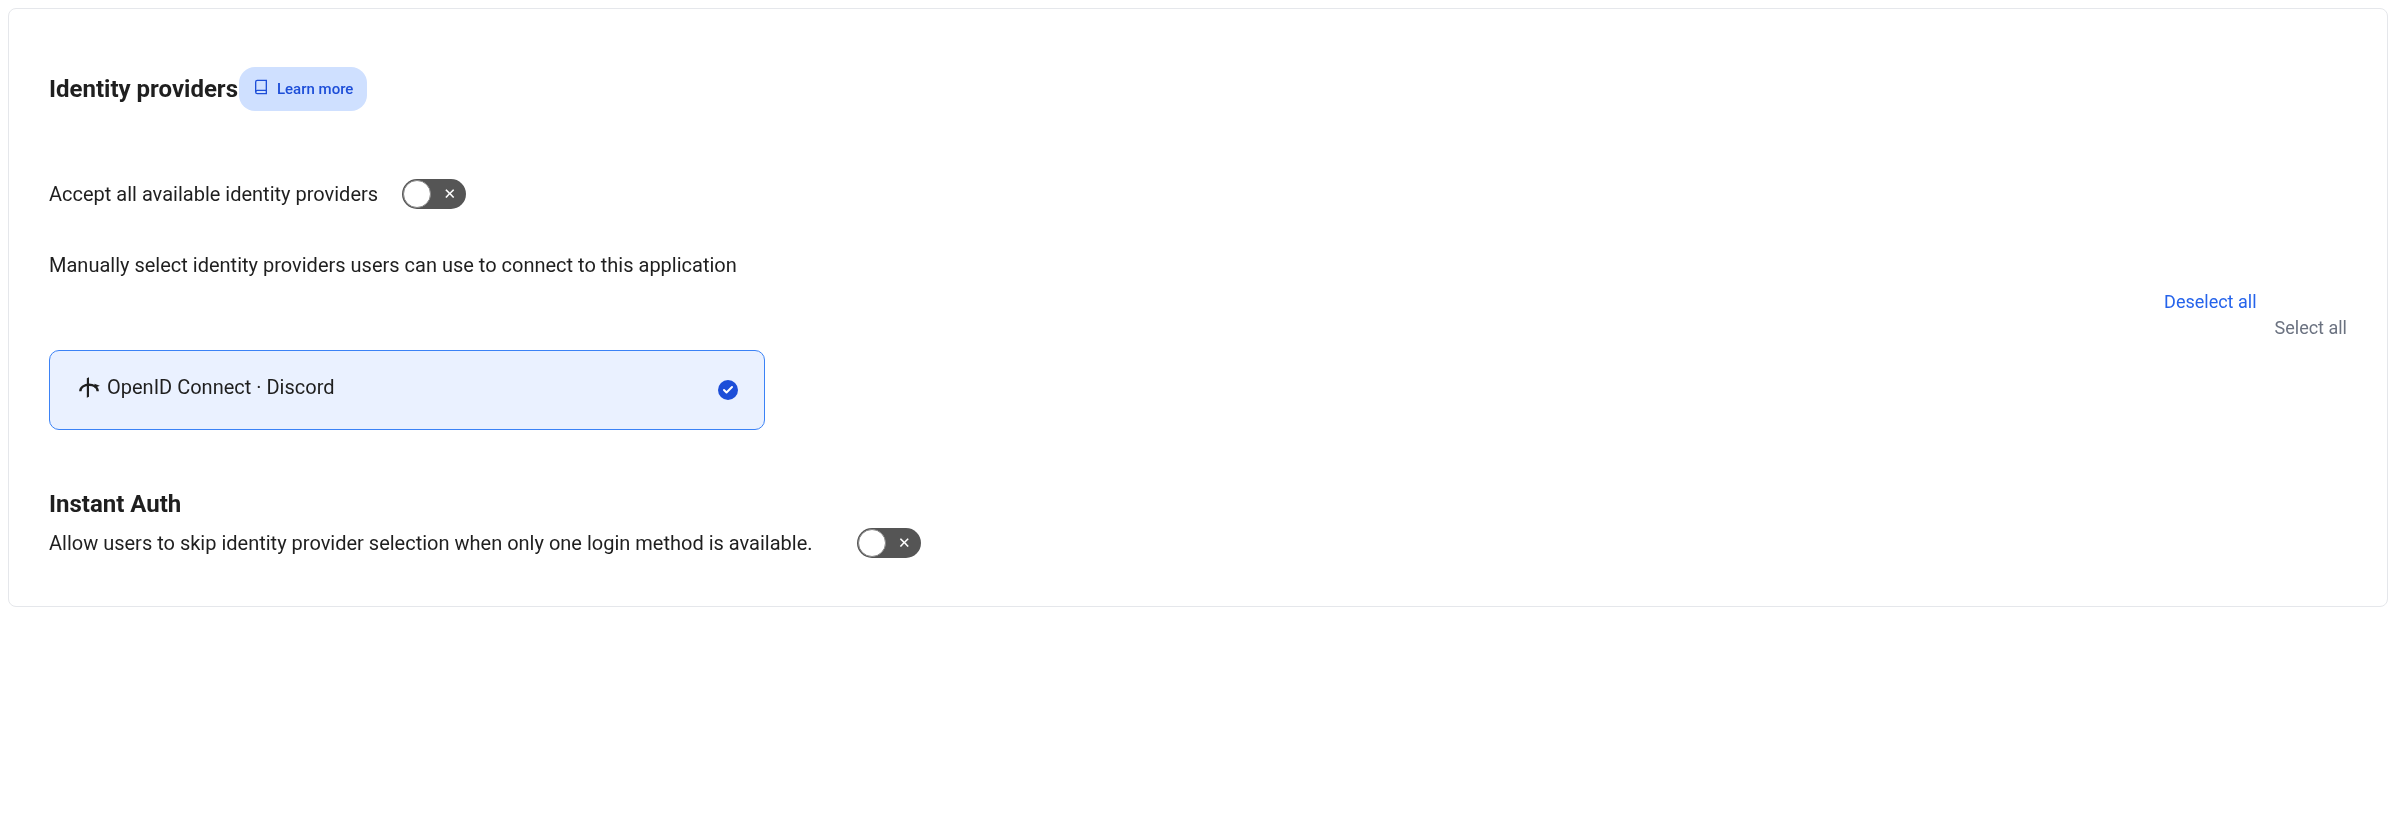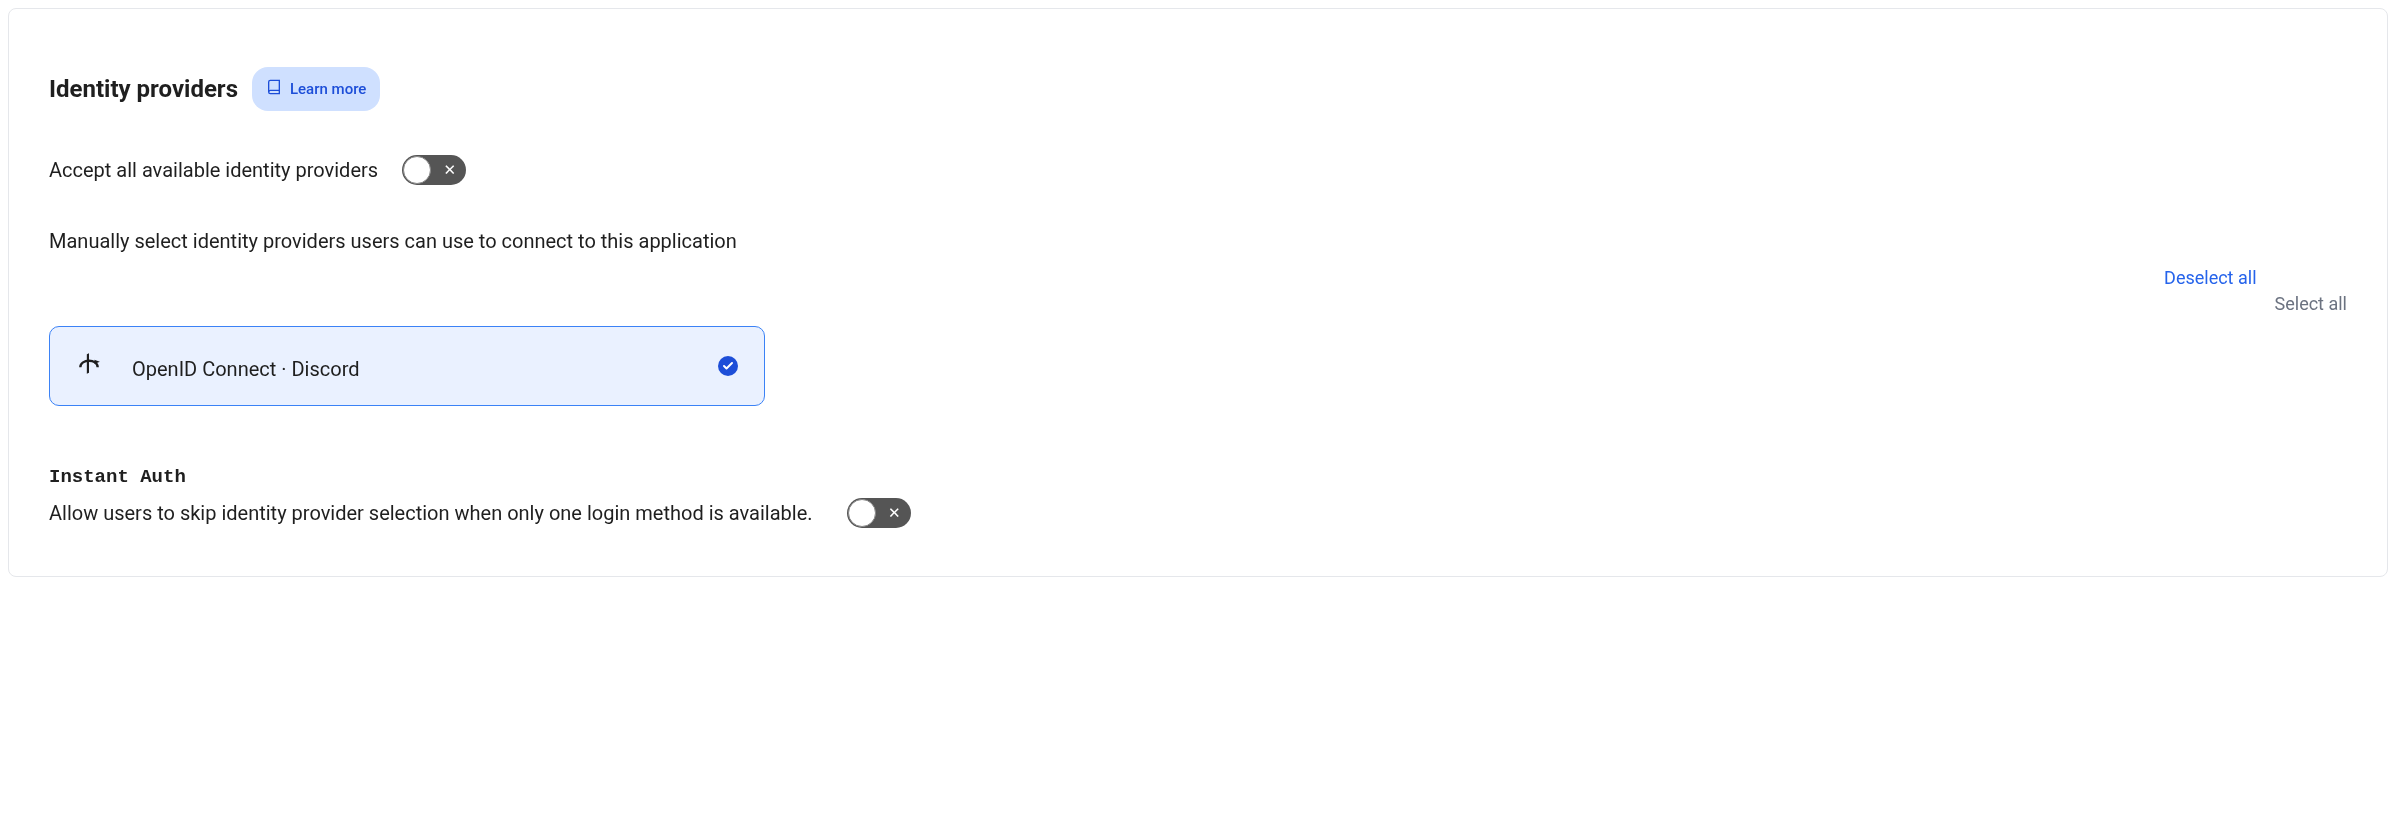--- a/index.html
+++ b/index.html
@@ -14,22 +14,22 @@
     }
     .panel {
       border: 1px solid #e5e7eb;
       border-radius: 8px;
       padding: 58px 40px 48px 40px;
       background: #fff;
     }
     .header-row {
       display: flex;
       align-items: center;
-      gap: 14px;
-      margin-bottom: 44px;
+      gap: 1px;
+      margin-bottom: 68px;
     }
     .section-title {
       font-size: 24px;
       font-weight: 700;
       color: #1f1f1f;
     }
     .learn-more-badge {
       display: inline-flex;
       align-items: center;
       gap: 8px;
@@ -113,22 +113,22 @@
       border-radius: 10px;
       padding: 24px 26px;
       display: flex;
       align-items: center;
       justify-content: space-between;
       cursor: pointer;
       margin-bottom: 60px;
     }
     .provider-left {
       display: flex;
-      align-items: flex-end;
-      gap: 30px;
+      align-items: flex-start;
+      gap: 5px;
     }
     .provider-left svg {
       width: 26px;
       height: 26px;
       flex-shrink: 0;
     }
     .provider-text {
       font-size: 20px;
       color: #1f1f1f;
     }
@@ -139,30 +139,29 @@
       border-radius: 50%;
       display: flex;
       align-items: center;
       justify-content: center;
     }
     .check-circle svg {
       width: 12px;
       height: 12px;
     }
     .instant-title {
-      font-size: 19px;
+      font-size: 24px;
       font-weight: 700;
       color: #1f1f1f;
       margin-bottom: 10px;
-      font-family: Liberation Mono, monospace;
     }
     .instant-row {
       display: flex;
       align-items: center;
-      gap: 34px;
+      gap: 44px;
     }
     .instant-desc {
       font-size: 20px;
       color: #1f1f1f;
     }
   </style>
 </head>
 <body>
 
 <div class="panel">

